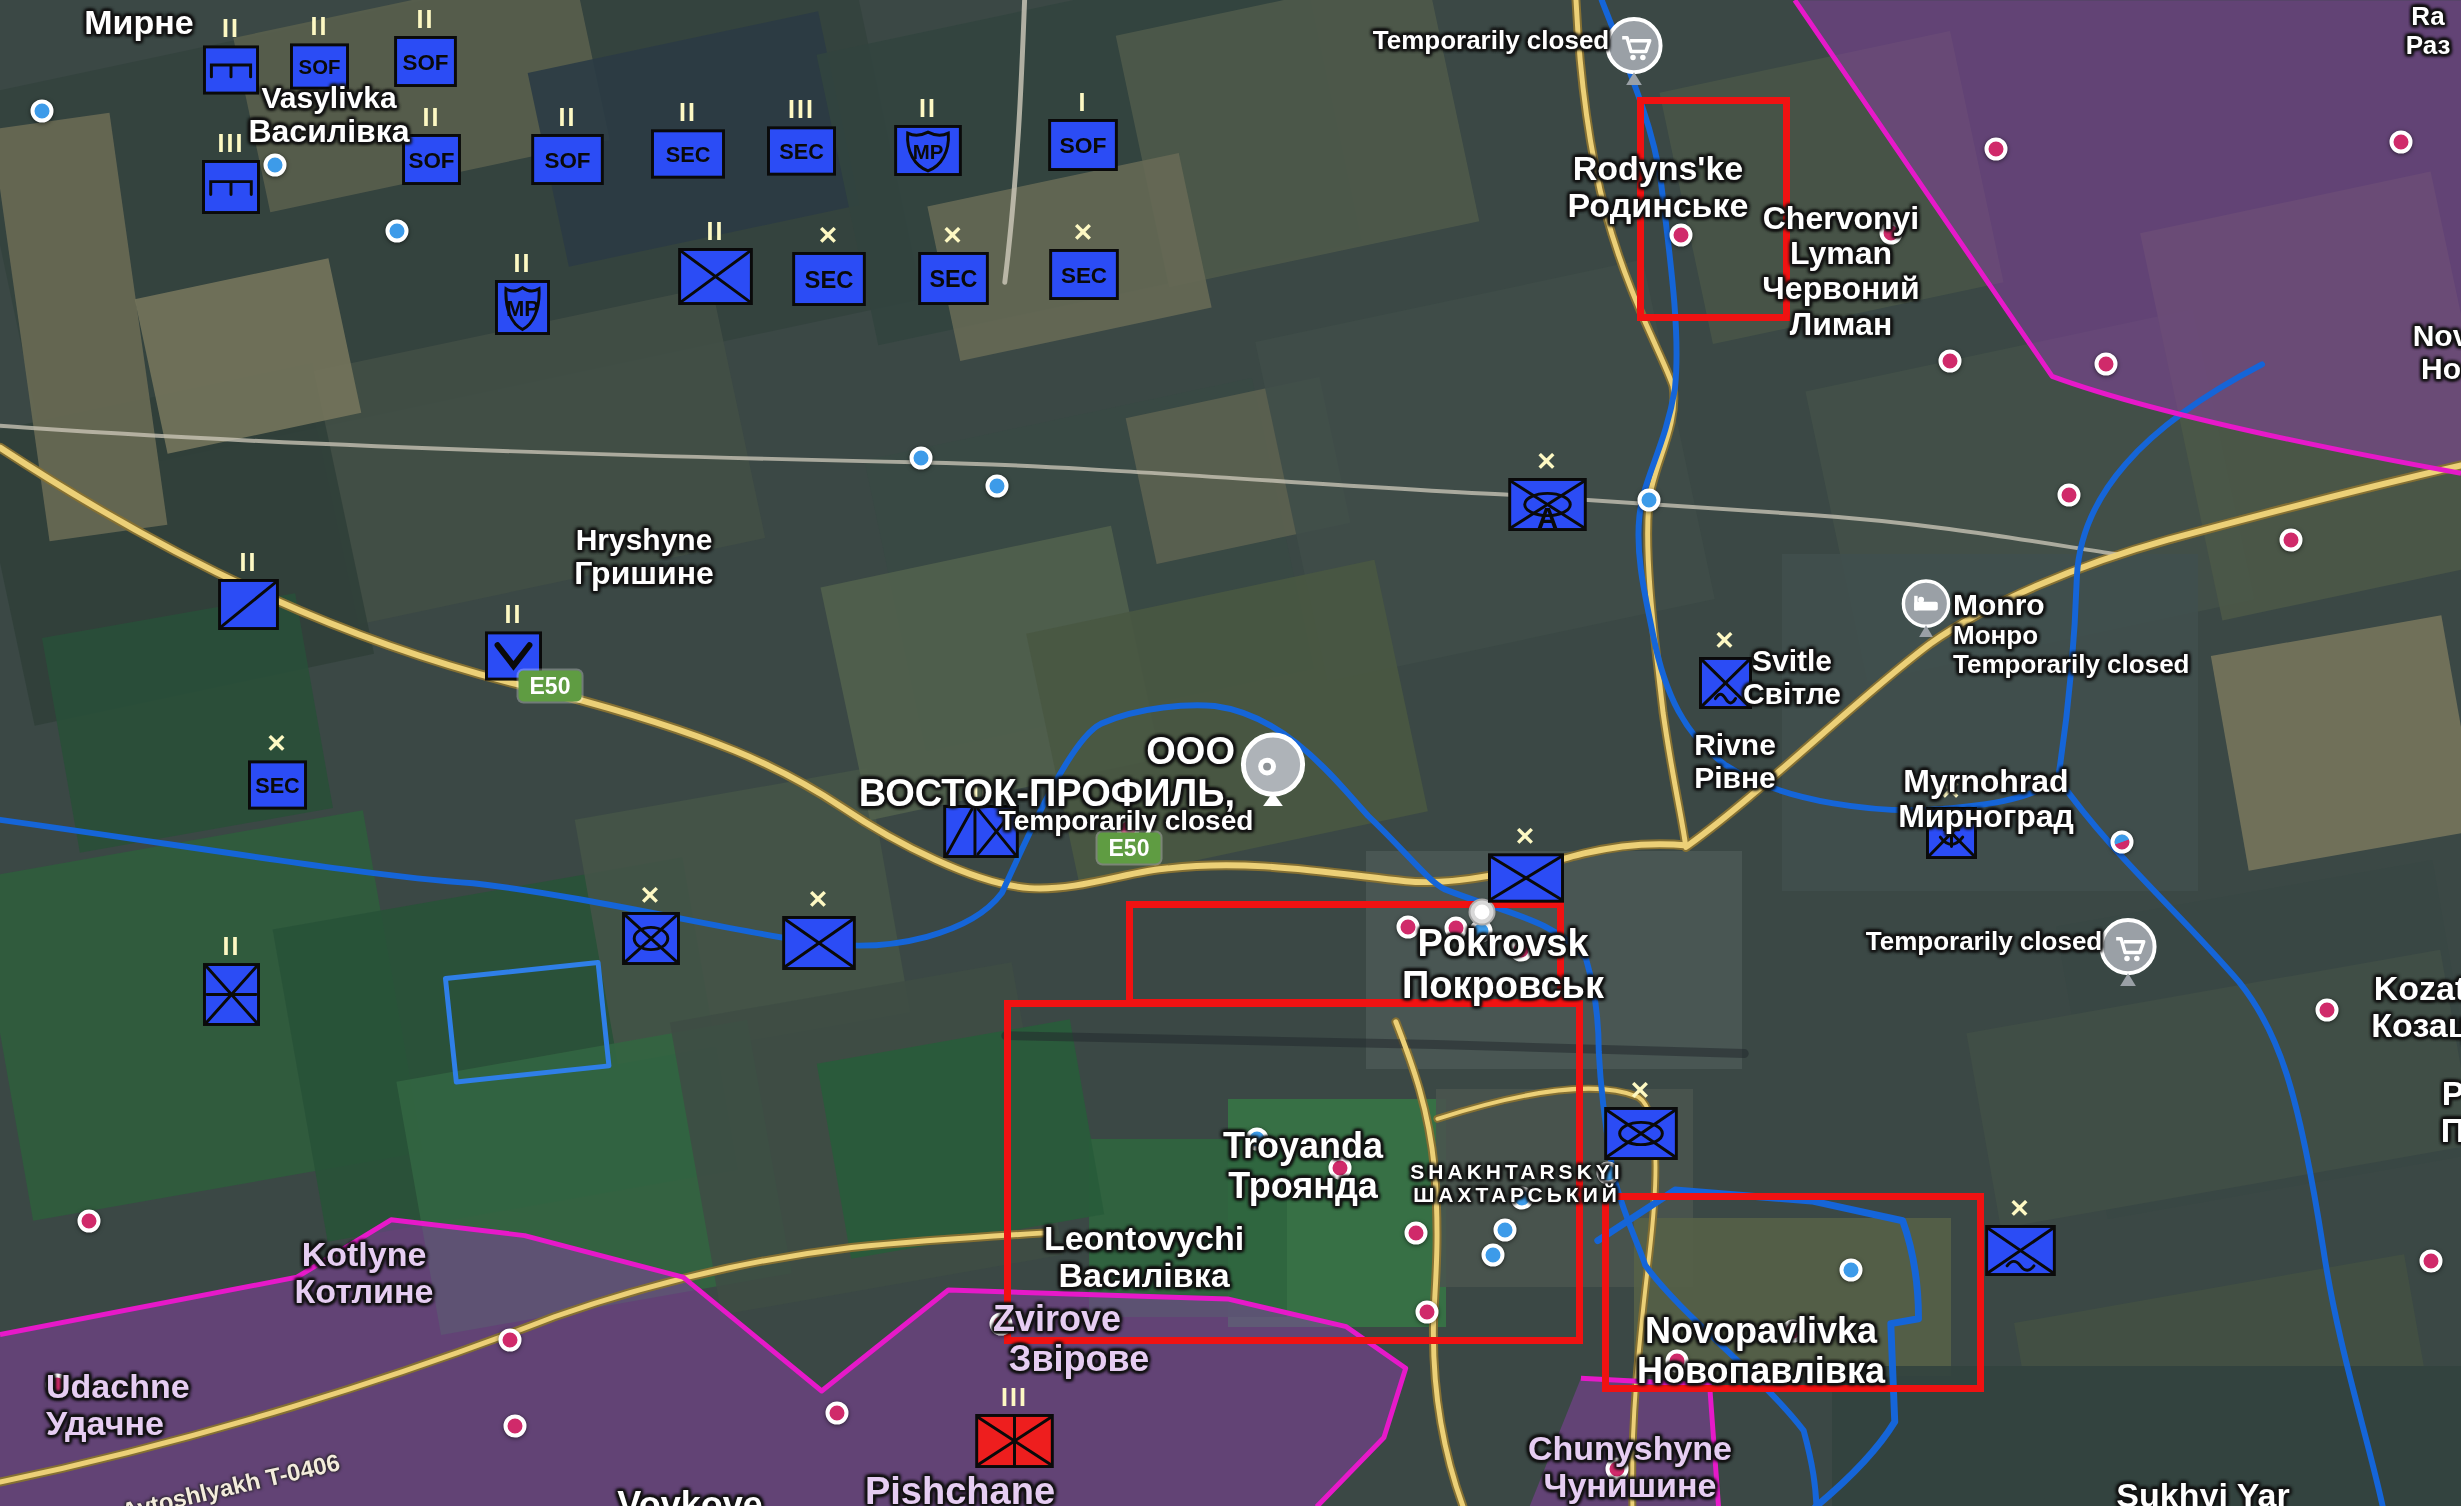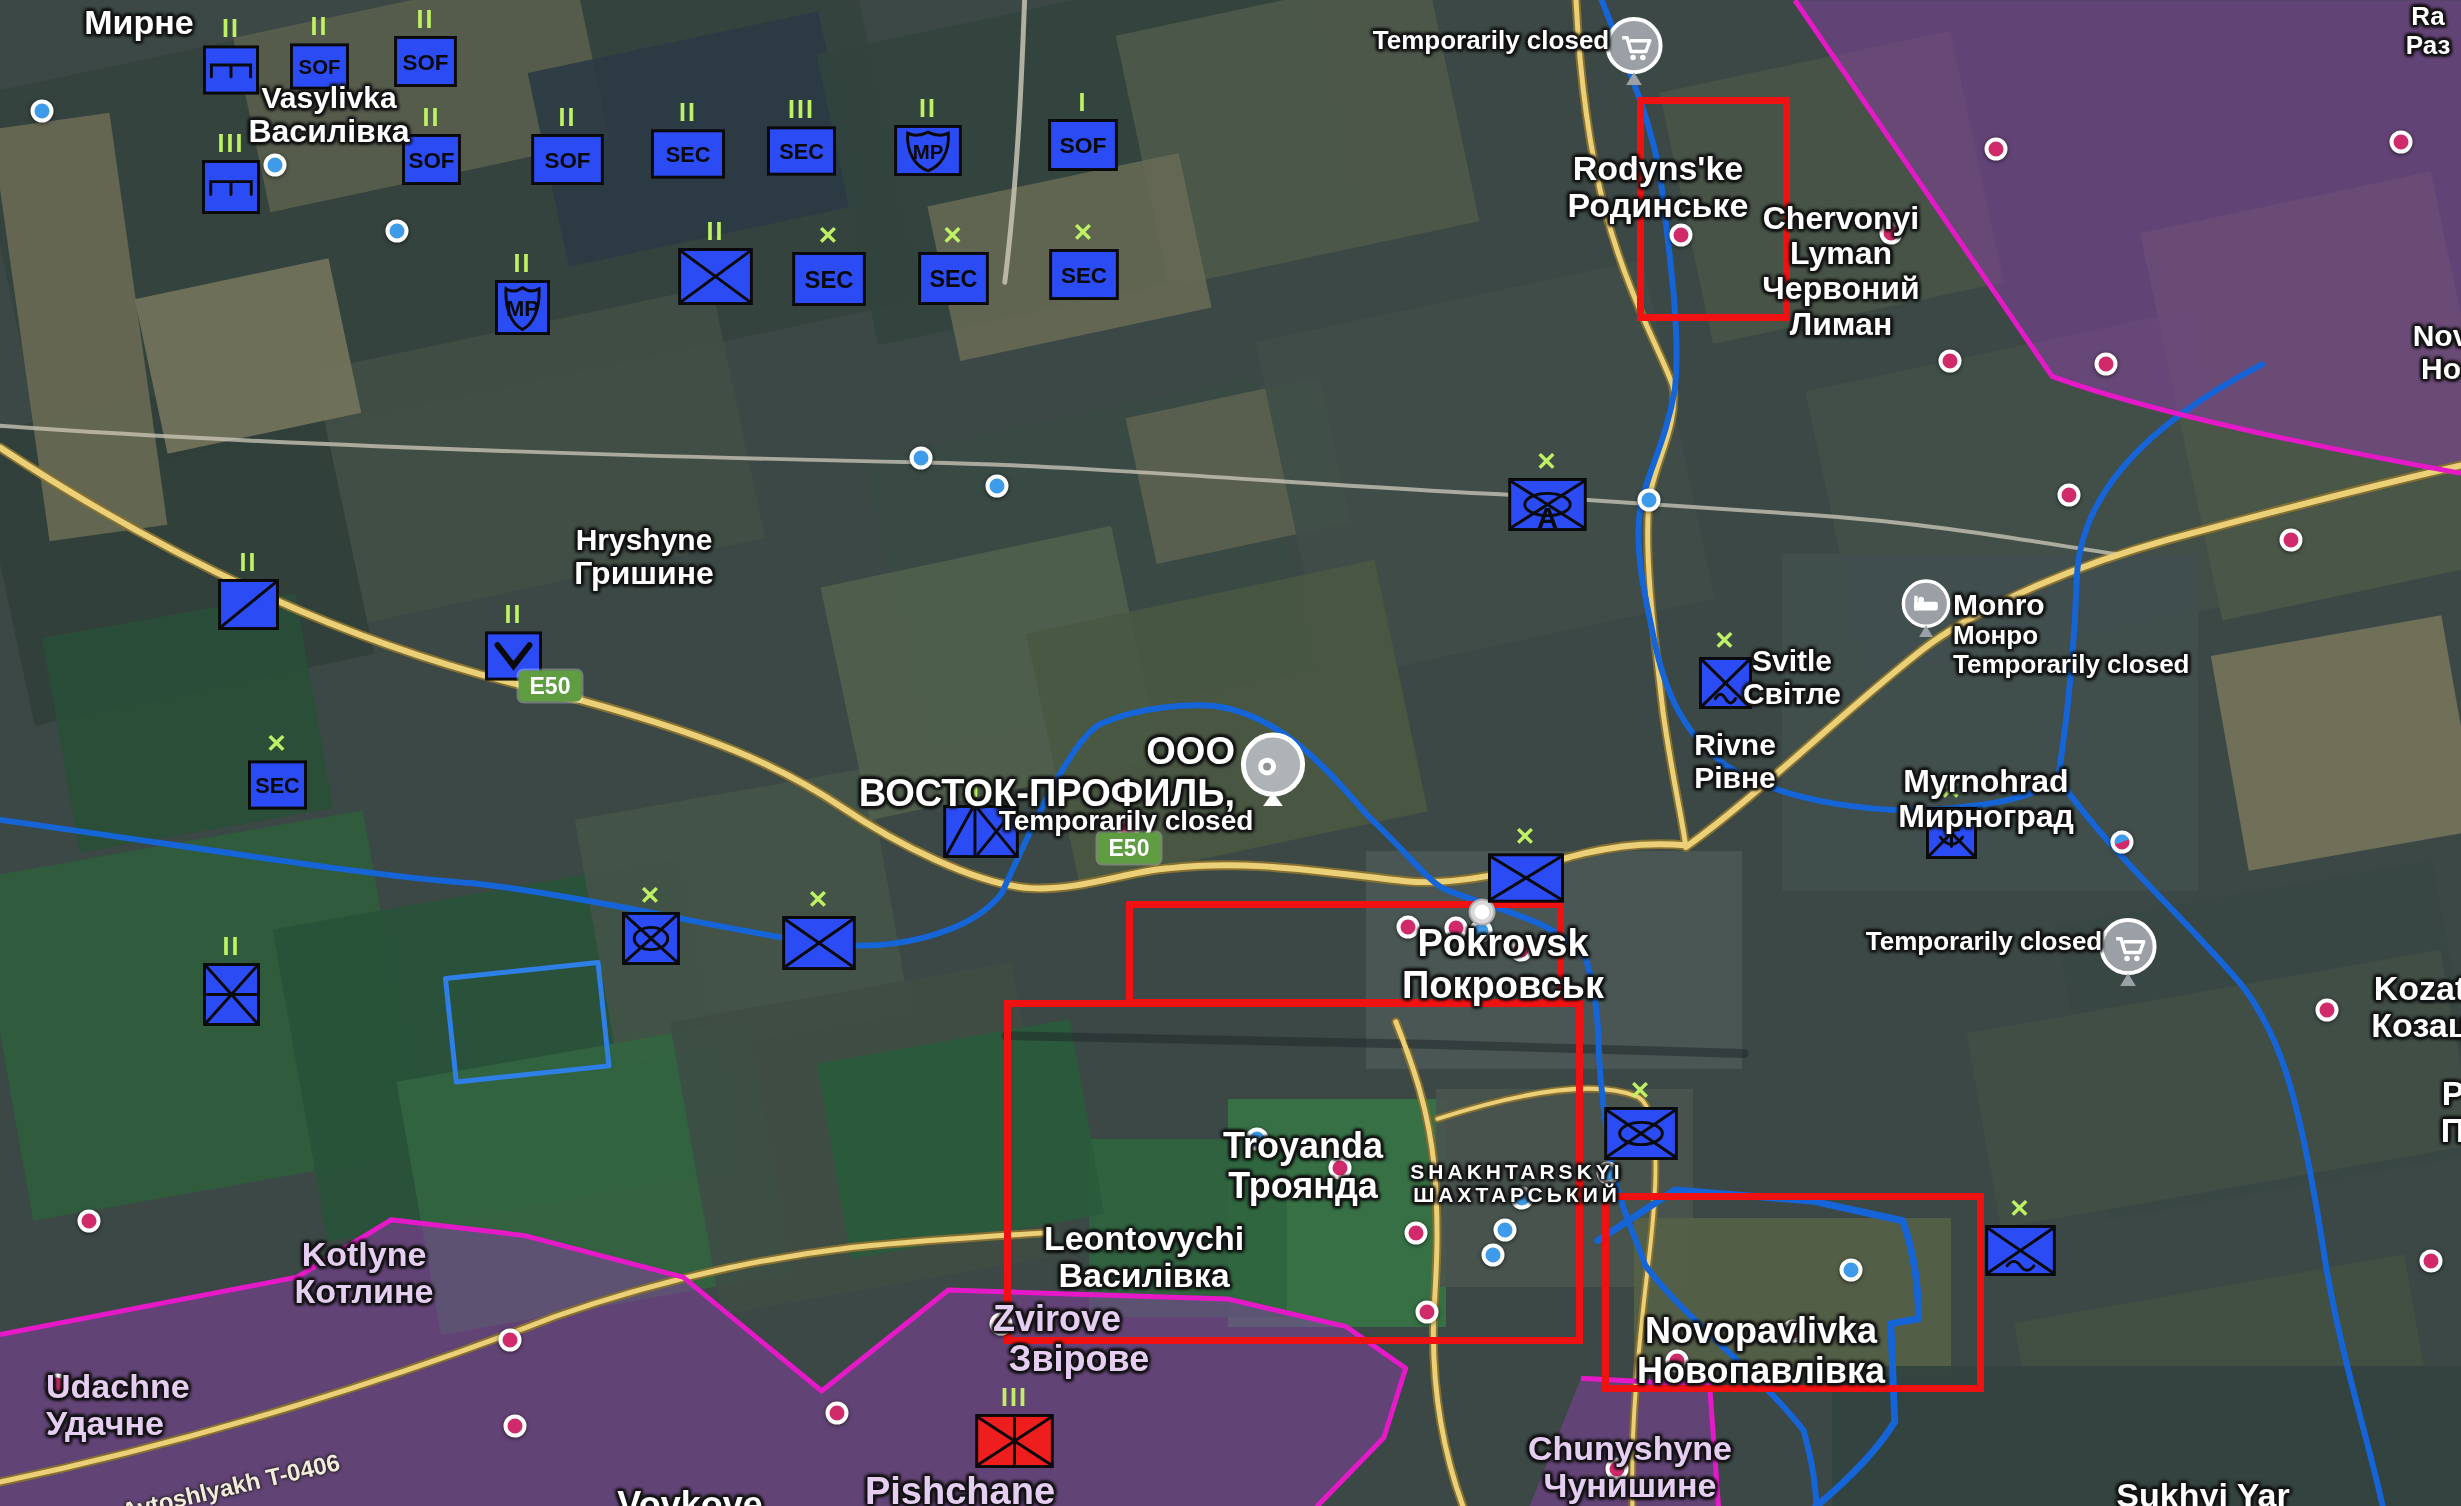--- a/index.html
+++ b/index.html
@@ -11,21 +11,21 @@
   .place{position:absolute;font-weight:bold;line-height:1.10;white-space:nowrap;color:#fff;
     text-align:center;transform:translateX(-50%);
     text-shadow:2px 0 3px #131313,-2px 0 3px #131313,0 2px 3px #131313,0 -2px 3px #131313,
       2px 2px 3px #131313,-2px -2px 3px #131313,2px -2px 3px #131313,-2px 2px 3px #131313;}
   .place.lav{color:#e6cdf2;}
   .place.left{transform:none;text-align:left;}
   .place.right{transform:translateX(-100%);text-align:right;}
   .place span{display:block;}
   .unit{position:absolute;}
   .unit .ech{position:absolute;left:50%;top:-31px;transform:translateX(-50%);
-    font-weight:bold;font-size:25px;color:#bef264;letter-spacing:2px;}
+    font-weight:bold;font-size:25px;color:#fef9c3;letter-spacing:2px;}
   .dot{position:absolute;width:15px;height:15px;border-radius:50%;border:4px solid #fff;
     transform:translate(-50%,-50%);box-shadow:0 1px 4px rgba(0,0,0,.55);}
   .dot.b{background:var(--marker-blue);}
   .dot.p{background:var(--marker-pink);}
   .dot.s{background:linear-gradient(160deg,var(--marker-blue) 48%,var(--marker-pink) 52%);}
   .dot.w{background:#fff;border-color:#d8d8d8;box-shadow:0 0 0 2px #aaa, 0 1px 4px rgba(0,0,0,.5);}
   .redbox{position:absolute;border:7px solid var(--highlight-red);}
   .badge{position:absolute;transform:translate(-50%,-50%);background:var(--badge-green);
     color:#fff;font-weight:bold;font-size:23px;padding:2px 11px;border-radius:5px;
     box-shadow:0 0 0 2px rgba(255,255,255,.28);}

